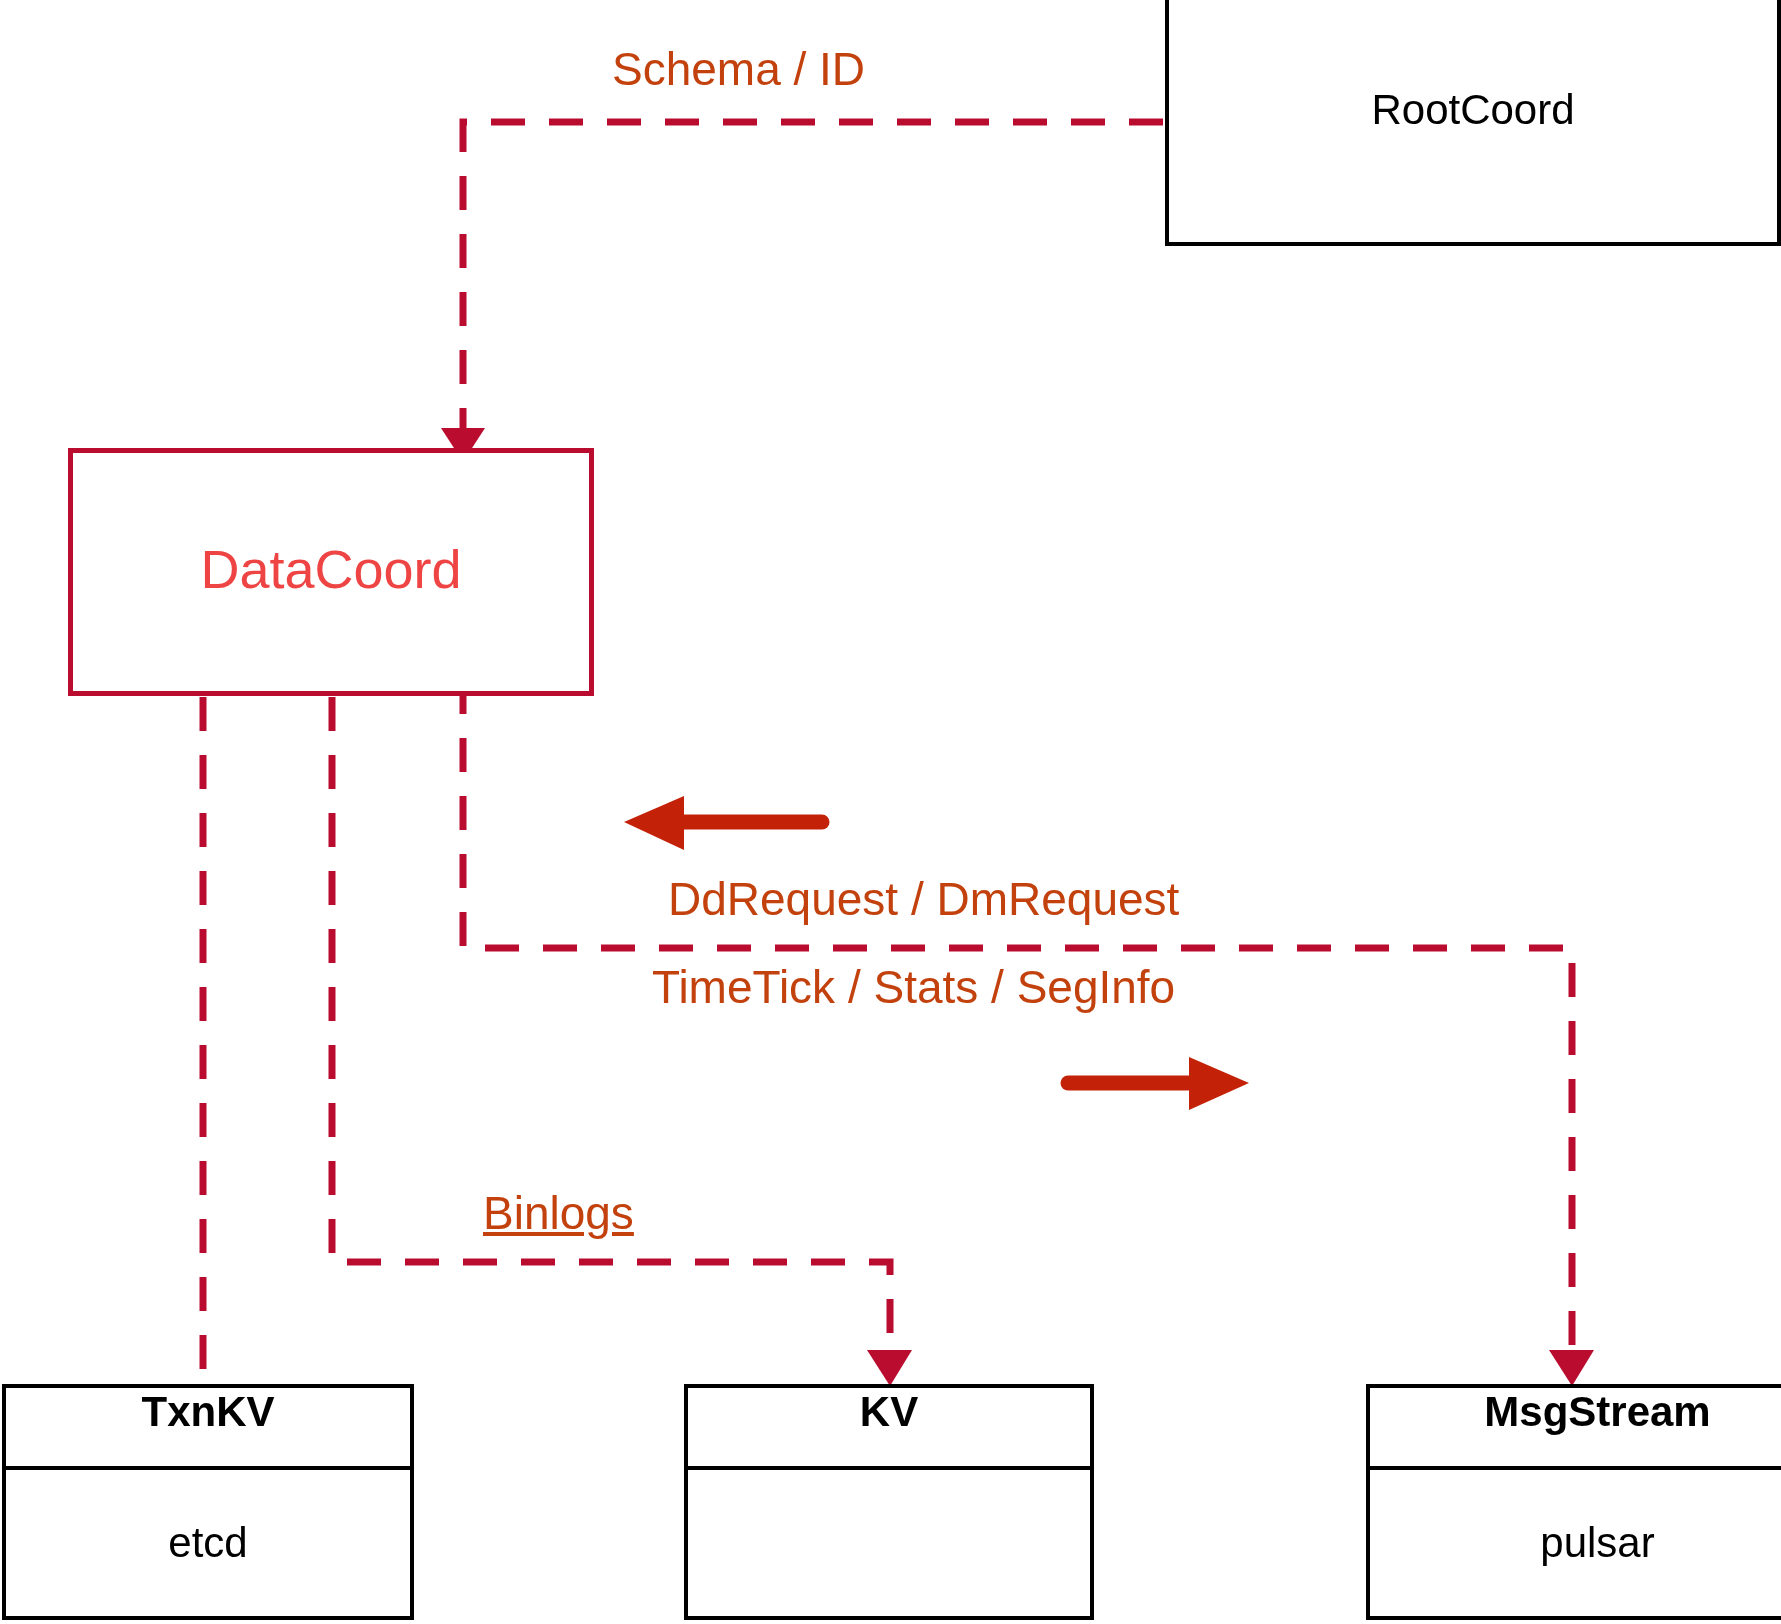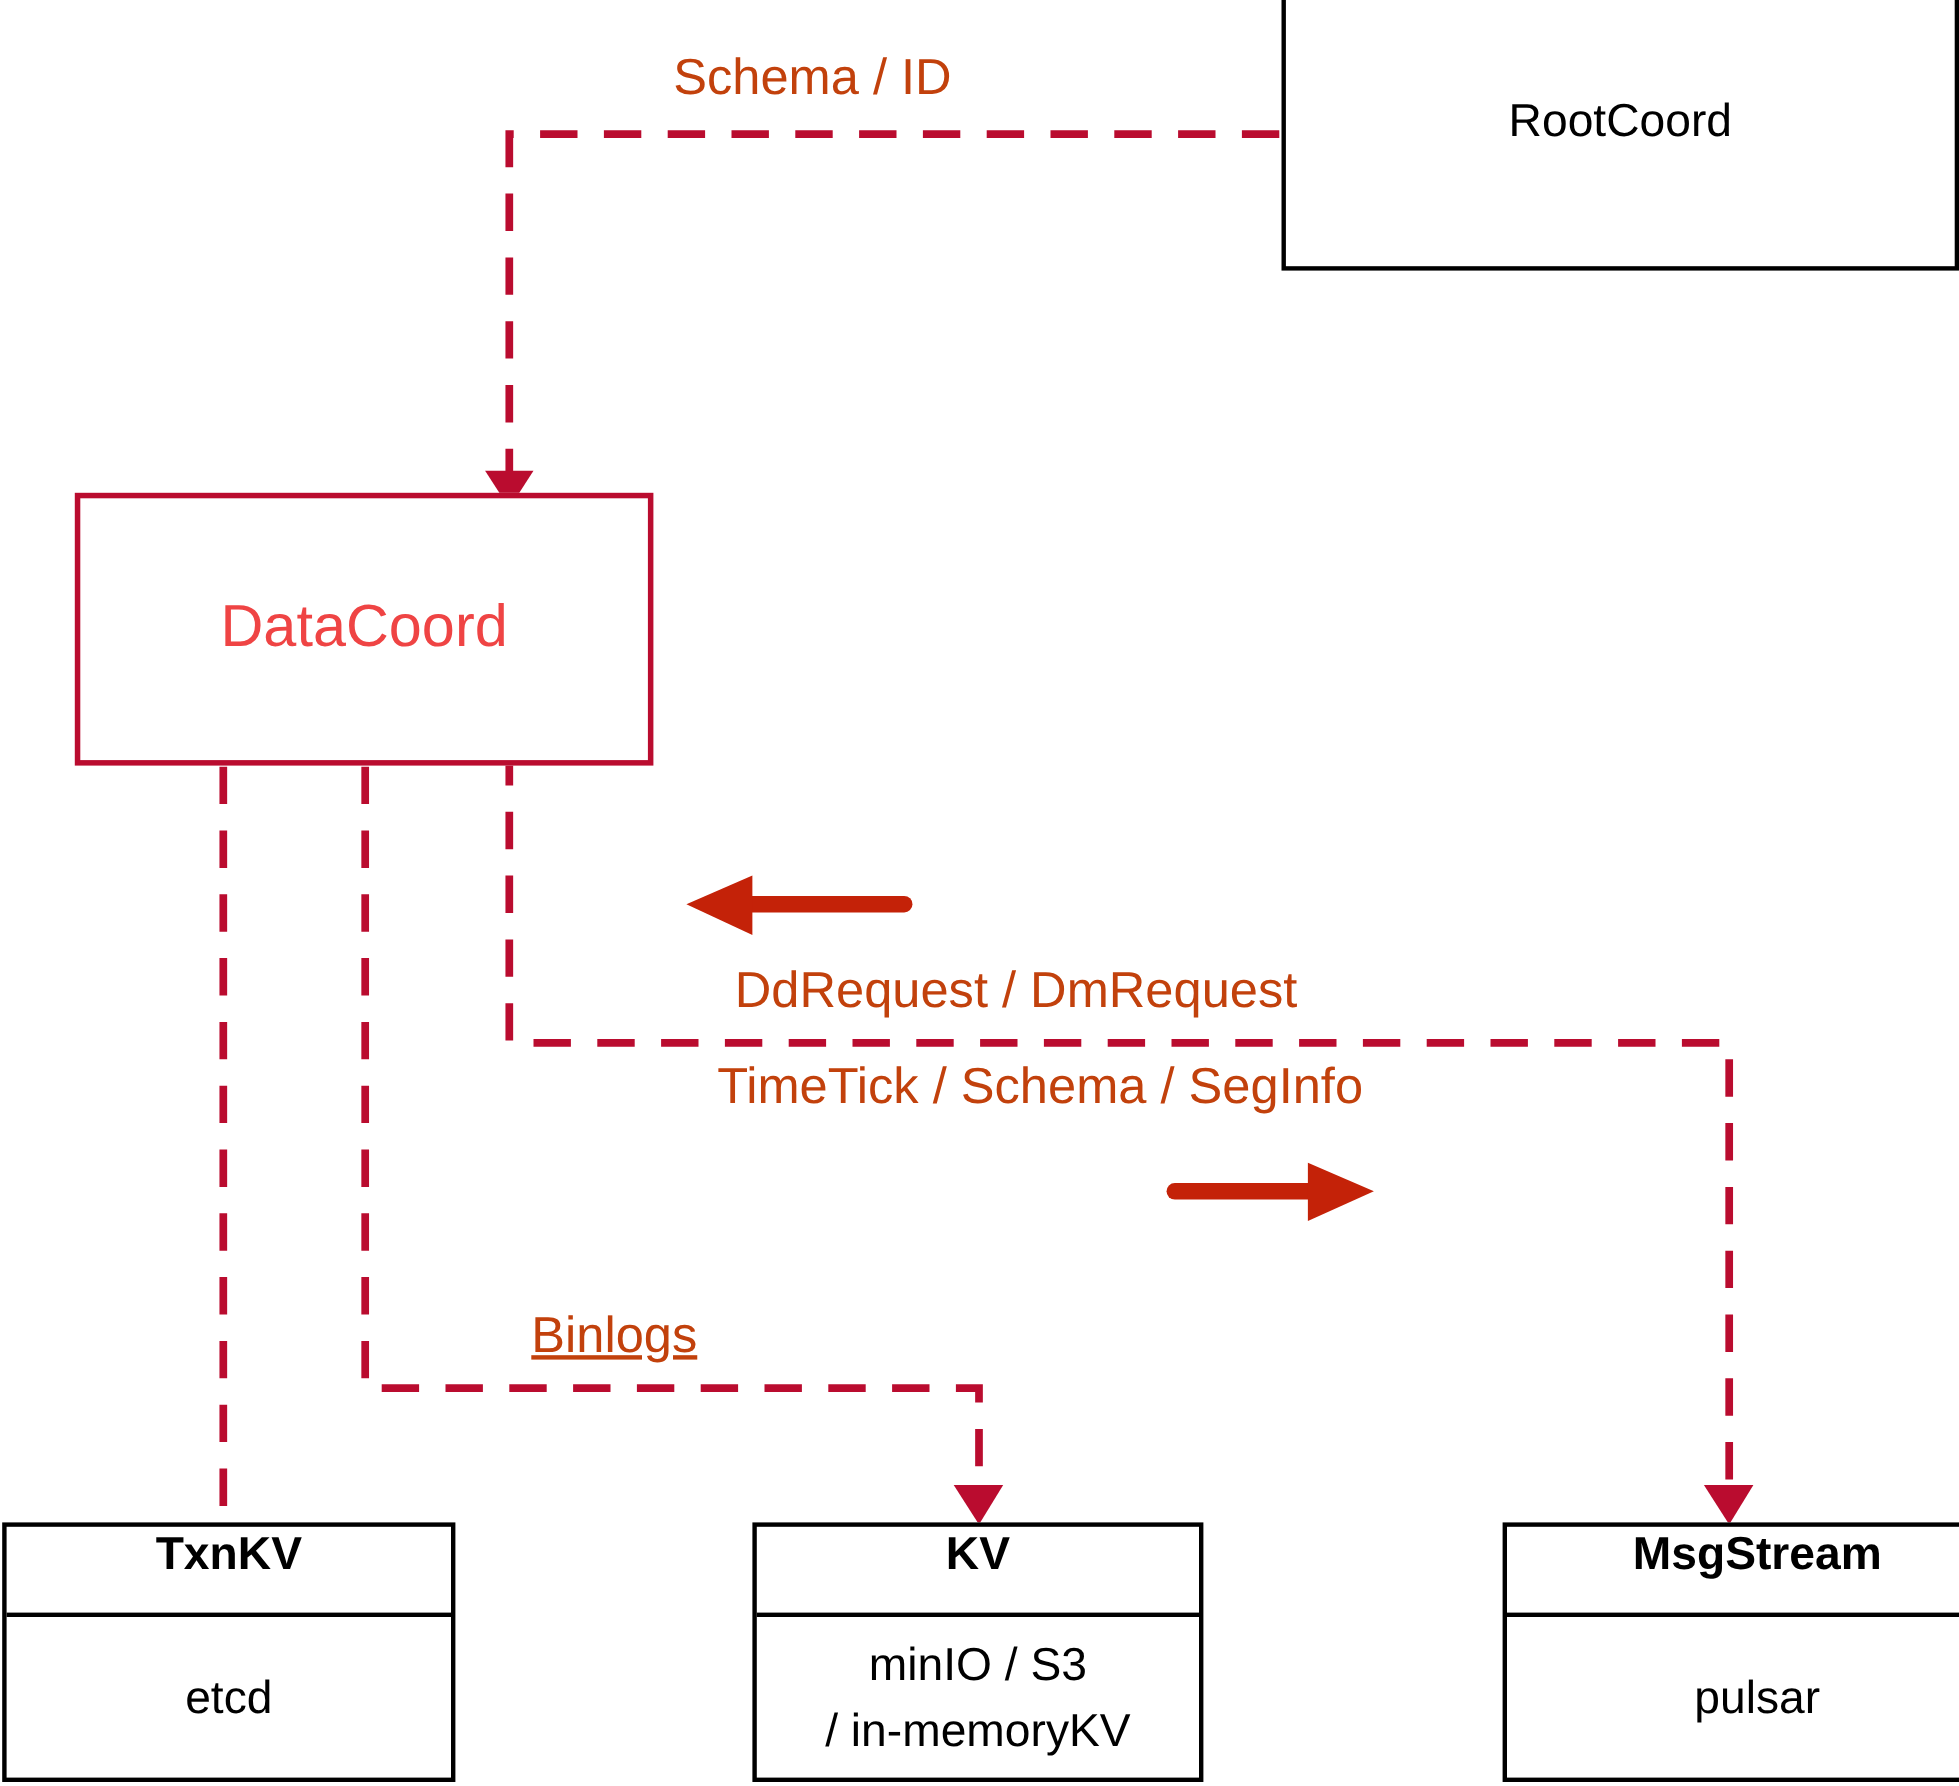--- a/index.html
+++ b/index.html
@@ -158,36 +158,32 @@
     </div>
     <div class="card-body">
       <div class="card-body-line">etcd</div>
     </div>
   </div>
 
   <div class="node-box node-black" style="left:684px; top:1384px; width:410px; height:236px;">
     <div class="card-header">
       <span class="card-header-label">KV</span>
     </div>
-    <div class="card-body">
-      <div class="card-body-line">minIO / S3</div>
-      <div class="card-body-line">/ in-memoryKV</div>
-    </div>
   </div>
 
   <div class="node-box node-black" style="left:1366px; top:1384px; width:463px; height:236px;">
     <div class="card-header">
       <span class="card-header-label">MsgStream</span>
     </div>
     <div class="card-body">
       <div class="card-body-line">pulsar</div>
     </div>
   </div>
 
   <div class="edge-label" style="left:612px; top:42px;">Schema / ID</div>
 
   <div class="edge-label" style="left:668px; top:872px;">DdRequest / DmRequest</div>
 
-  <div class="edge-label" style="left:652px; top:960px;">TimeTick / Schema / SegInfo</div>
+  <div class="edge-label" style="left:652px; top:960px;">TimeTick / Stats / SegInfo</div>
 
   <div class="edge-label" style="left:483px; top:1186px;text-decoration:underline;">Binlogs</div>
 
 </div>
 
 </body></html>

